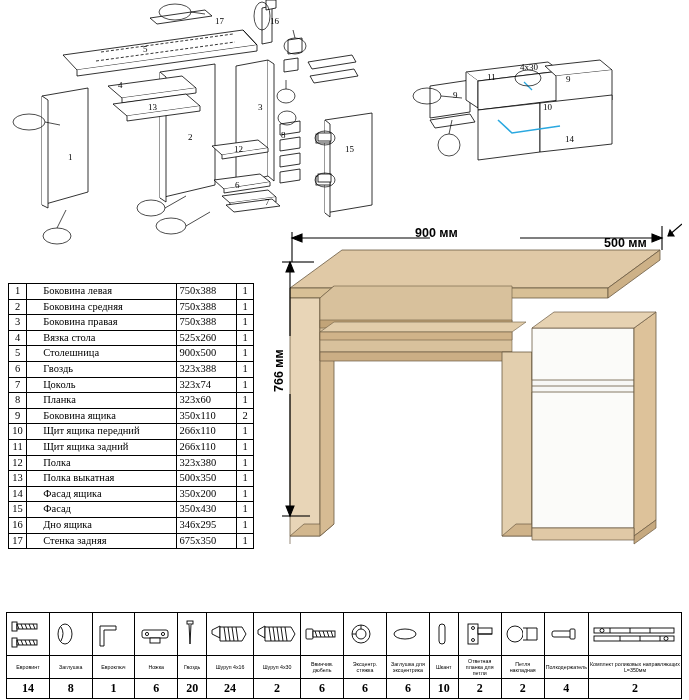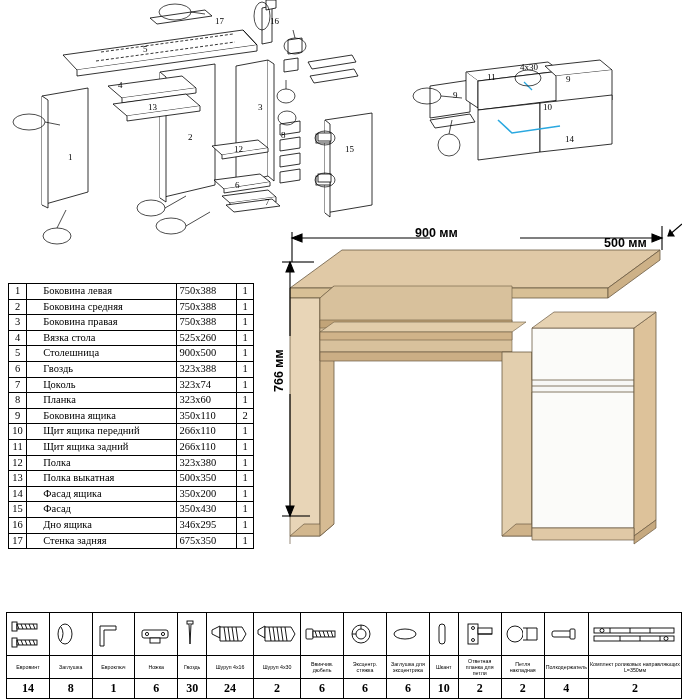--- a/index.html
+++ b/index.html
@@ -491,21 +491,21 @@
           <td class="hw-label">Ответная планка для петли</td>
           <td class="hw-label">Петля накладная</td>
           <td class="hw-label">Полкодержатель</td>
           <td class="hw-label">Комплект роликовых направляющих L=350мм</td>
         </tr>
       <tr id="hw-qty">
           <td class="hw-qty">14</td>
           <td class="hw-qty">8</td>
           <td class="hw-qty">1</td>
           <td class="hw-qty">6</td>
-          <td class="hw-qty">30</td>
+          <td class="hw-qty">20</td>
           <td class="hw-qty">24</td>
           <td class="hw-qty">2</td>
           <td class="hw-qty">6</td>
           <td class="hw-qty">6</td>
           <td class="hw-qty">6</td>
           <td class="hw-qty">10</td>
           <td class="hw-qty">2</td>
           <td class="hw-qty">2</td>
           <td class="hw-qty">4</td>
           <td class="hw-qty">2</td>

